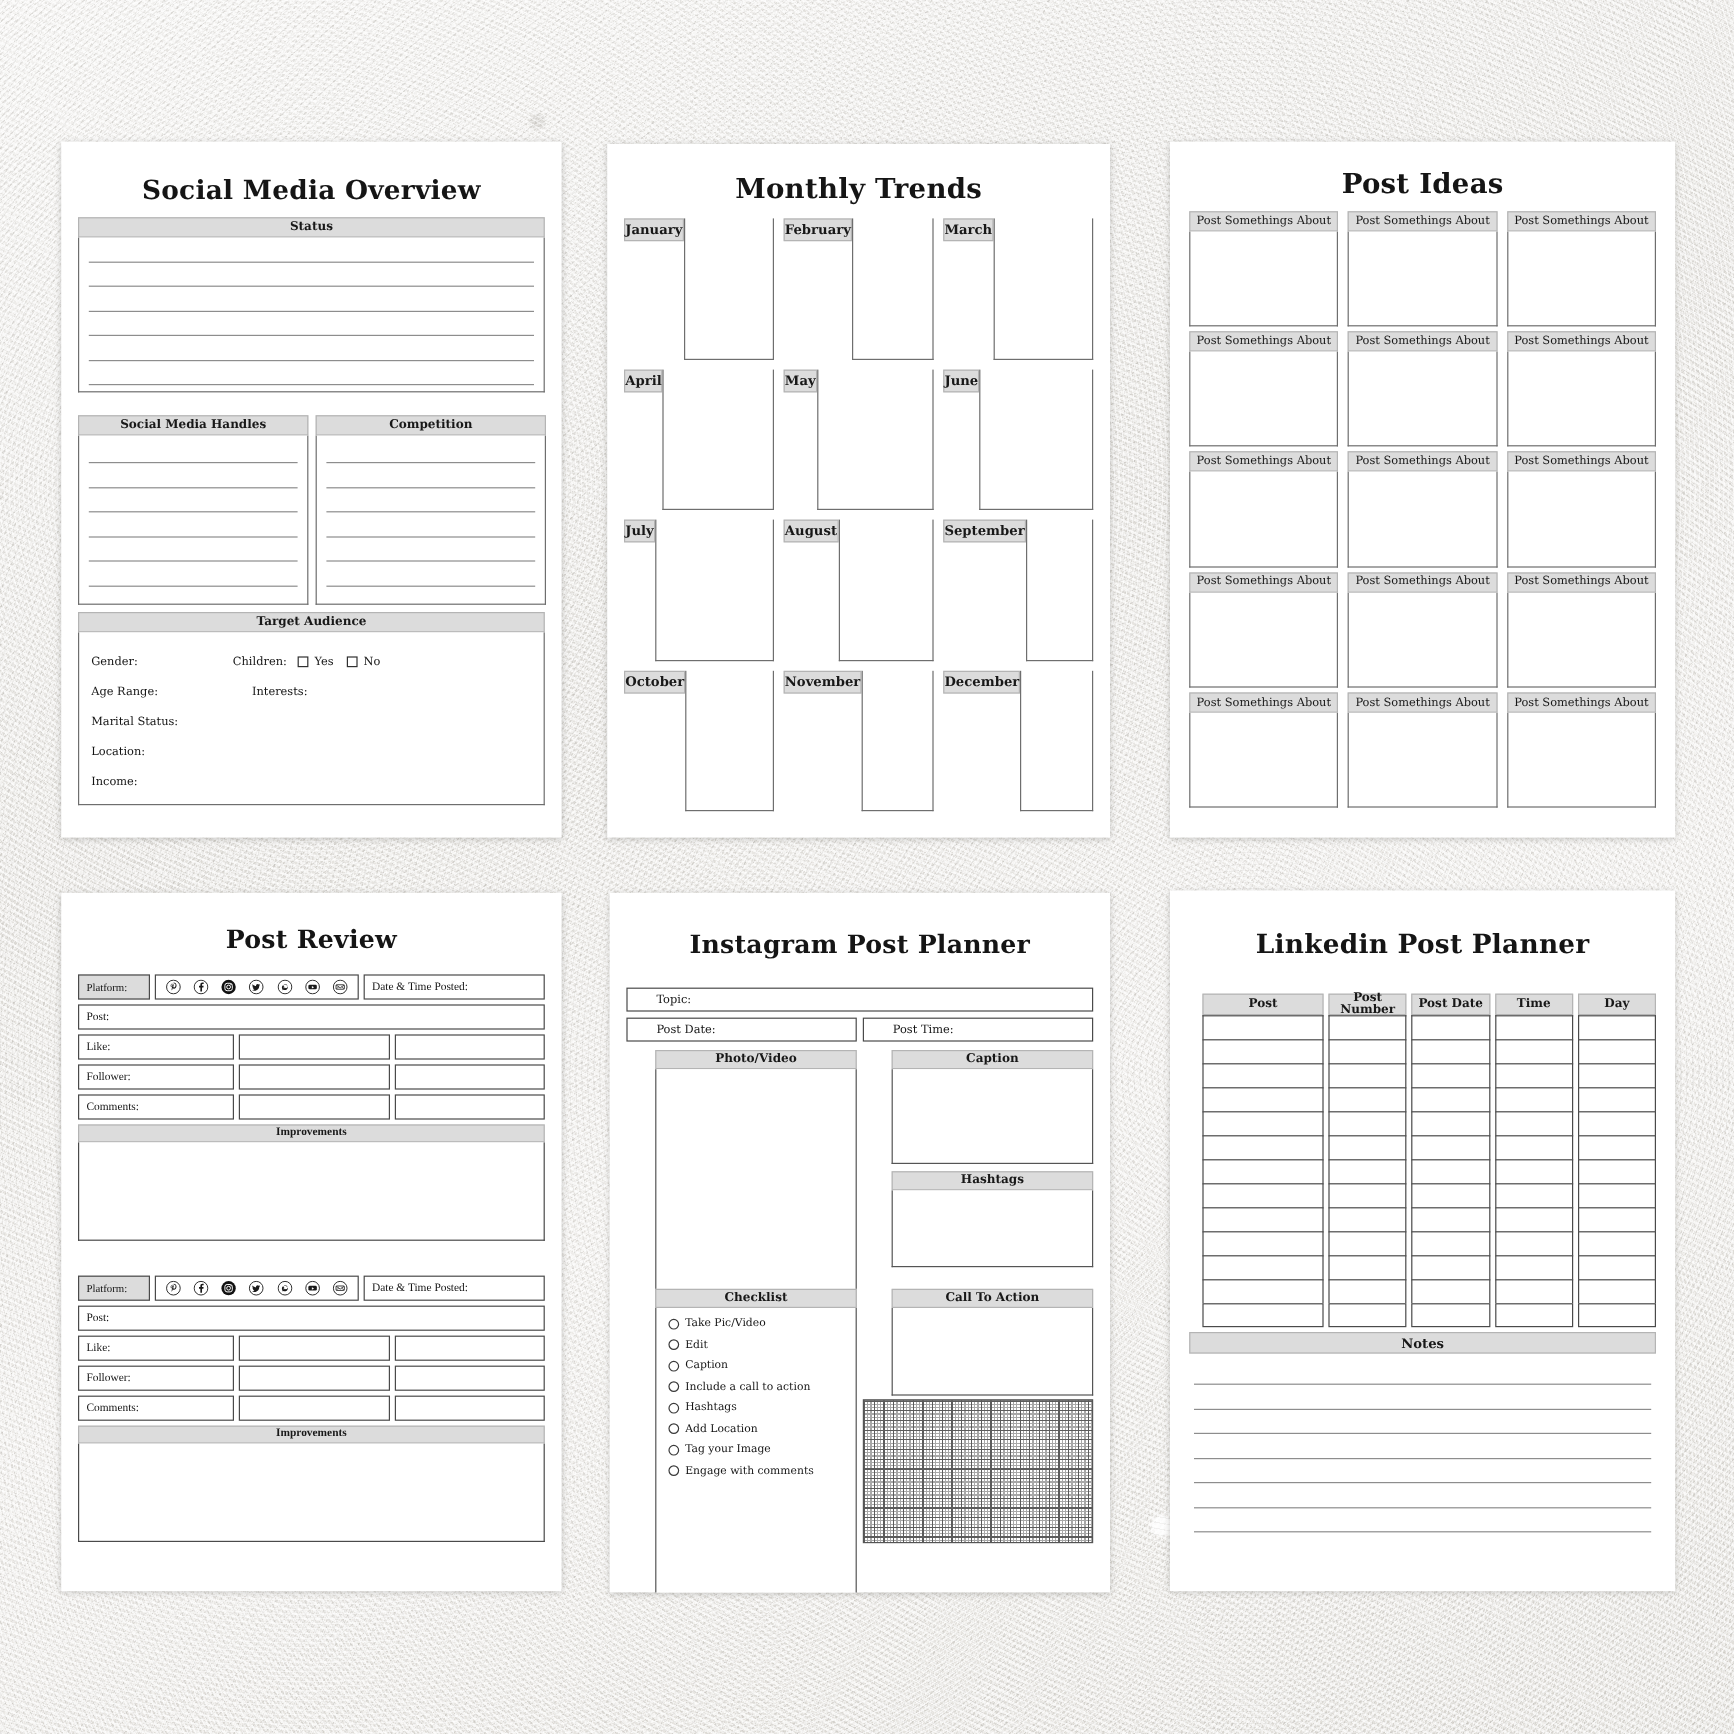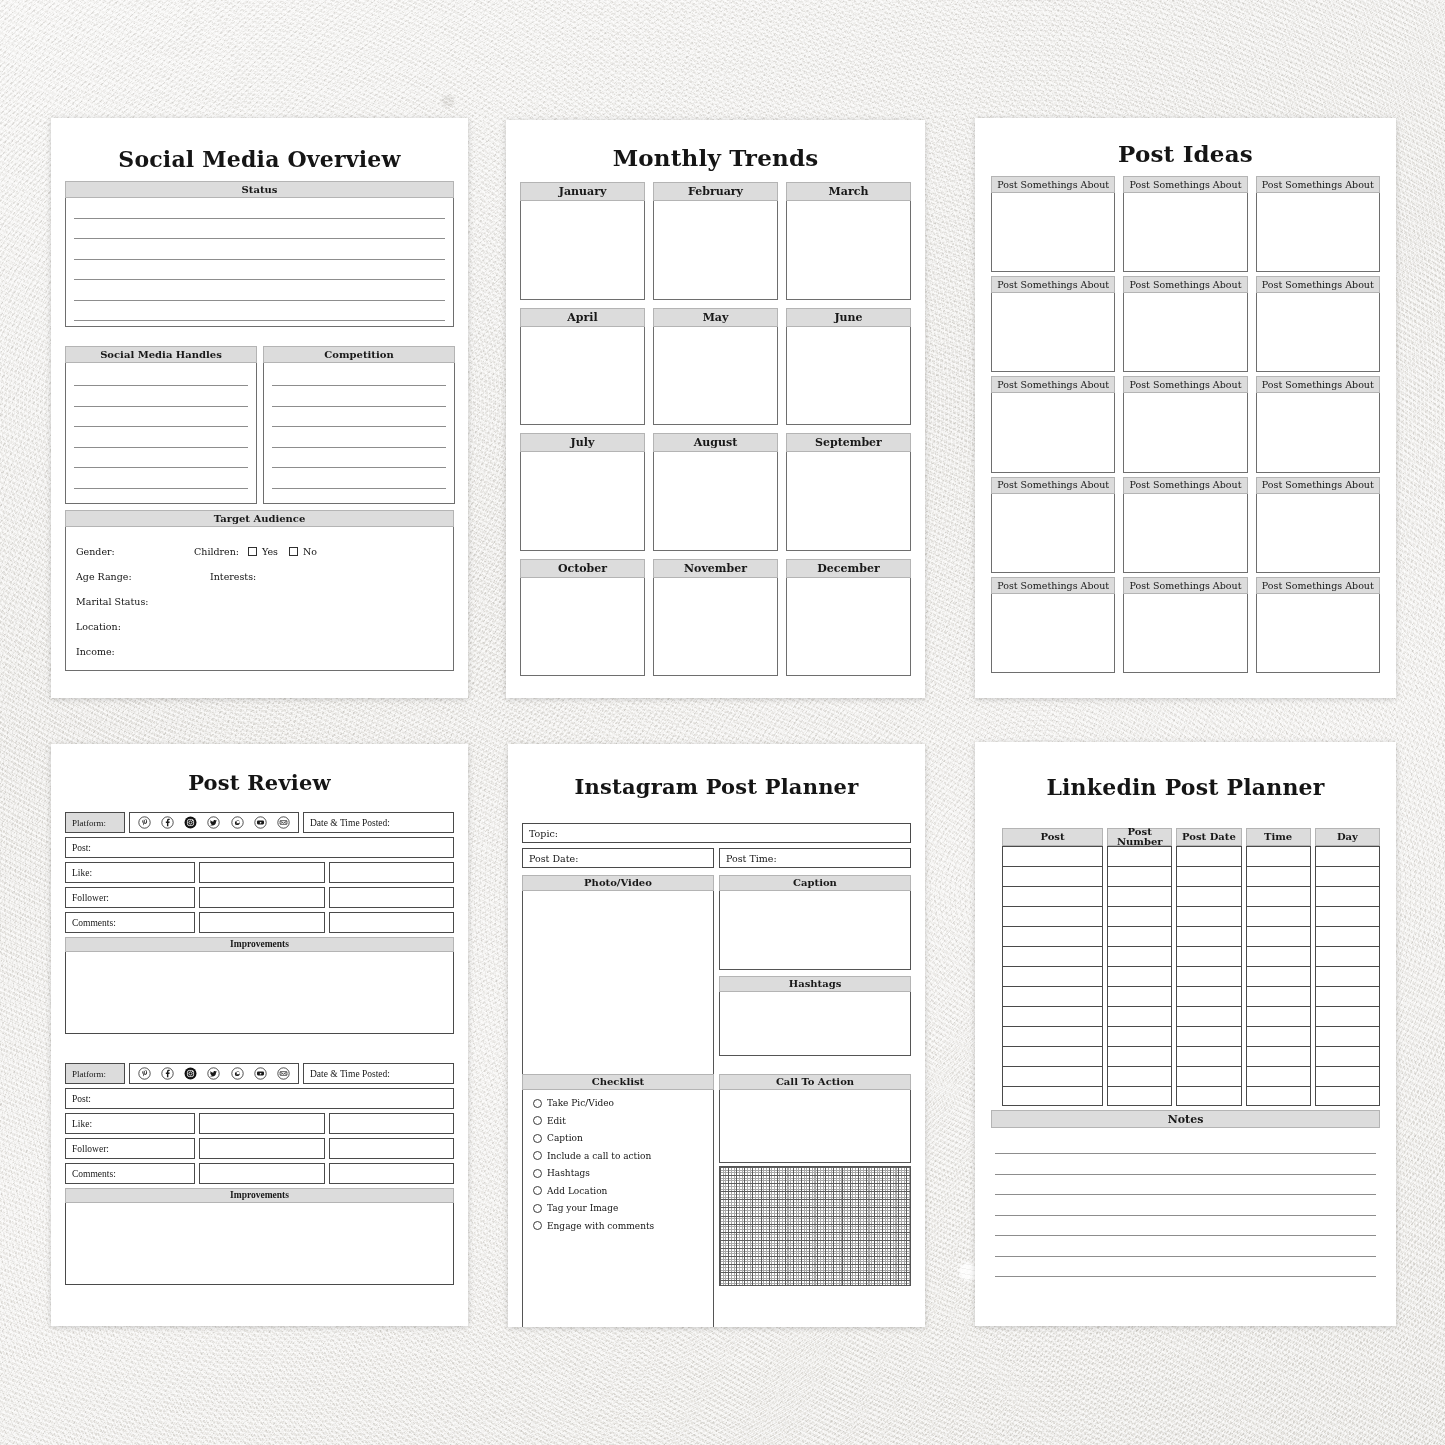--- a/index.html
+++ b/index.html
@@ -108,21 +108,21 @@
 
   .month-grid {
     position: absolute;
     left: 14px; top: 62px; right: 14px; bottom: 22px;
     display: grid;
     grid-template-columns: repeat(3, 1fr);
     grid-auto-rows: 1fr;
     column-gap: 8px;
     row-gap: 8px;
   }
-  .month-cell { display: flex; flex-direction: column; }
+  .month-cell { display: flex; }
   .month-cell .bar { height: 19px; font-size: 11px; }
   .month-cell .body { flex: 1; border: 1px solid #6e6e6e; border-top: none; background: #fff; }
 
   
   #page-ideas { left: 975px; top: 118px; width: 421px; height: 580px; }
   #page-ideas .sheet-title { font-size: 23px; margin-top: 22px; }
 
   .idea-grid {
     position: absolute;
     left: 16px; top: 58px; right: 16px; bottom: 25px;
@@ -169,21 +169,21 @@
   }
   .pf-icon { width: 13px; height: 13px; display: block; }
 
   .improve-head { height: 15px; font-size: 9.5px; }
   .improve-body { border: 1px solid #4a4a4a; border-top: none; background: #fff; }
 
   
   #page-ig { left: 508px; top: 744px; width: 417px; height: 583px; }
   #page-ig .sheet-title { font-size: 21px; margin-top: 30px; }
 
-  .ig-block { position: absolute; }
+  .ig-block { position: absolute; padding-left: 24px; }
   .ig-head { height: 16px; font-size: 10px; }
   .ig-body { border: 1px solid #555; border-top: none; background: #fff; }
 
   .ck-list { padding: 8px 0 0 10px; }
   .ck-item {
     display: flex;
     align-items: center;
     gap: 5px;
     font-size: 9px;
     color: #141414;

